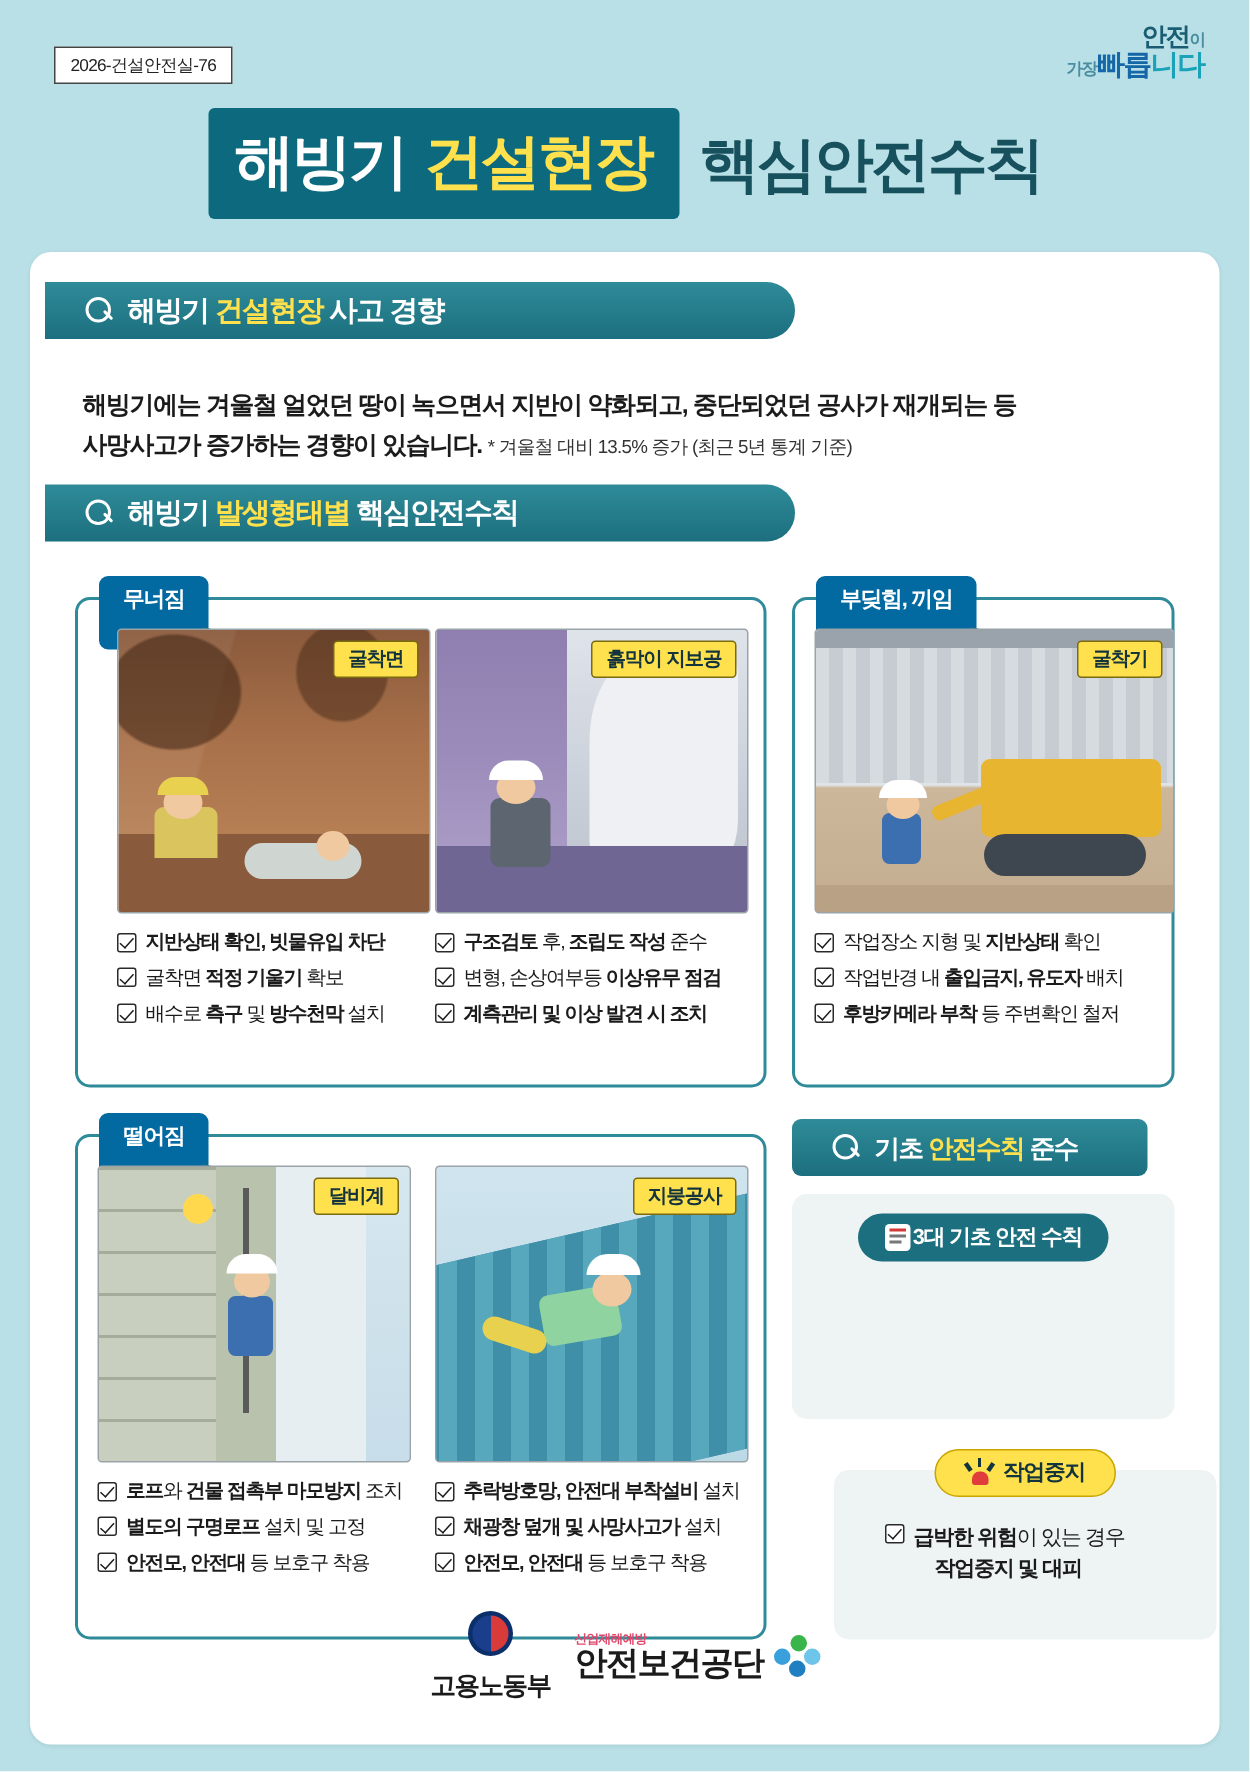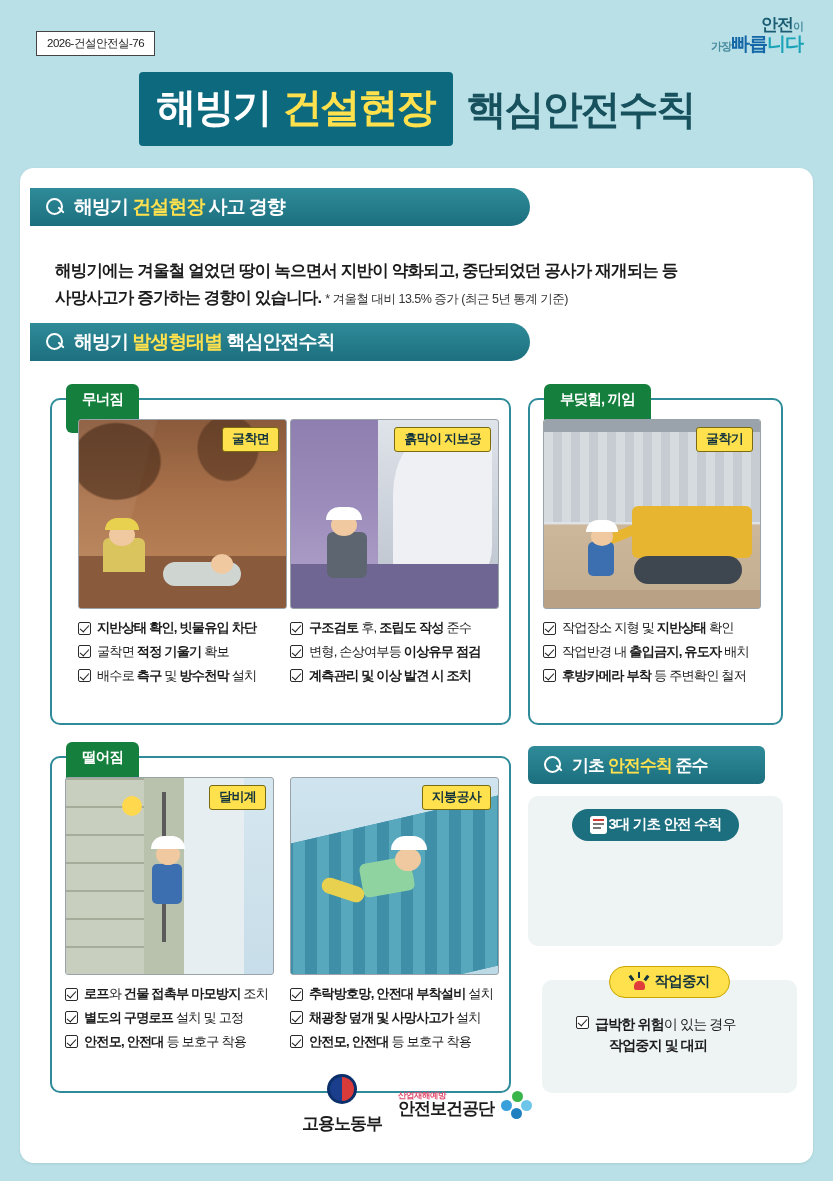--- a/index.html
+++ b/index.html
@@ -57,21 +57,21 @@
     box-shadow: 0 1px 3px rgba(0,0,0,.08);
   }
 
   
   .sec-bar {
     position: absolute;
     height: 38px;
     background: linear-gradient(180deg,#2f8b99 0%, #1c6f7e 100%);
     border-radius: 0 19px 19px 0;
     display: flex; align-items: center;
-    padding-left: 16px;
+    padding-left: 27px;
     gap: 9px;
     color: #fff;
   }
   .sec-bar .mag { width: 19px; height: 19px; position: relative; flex: none; }
   .sec-bar .mag::before{
     content:''; position:absolute; left:0; top:0; width:13px;height:13px;
     border:2.2px solid #fff; border-radius:50%;
   }
   .sec-bar .mag::after{
     content:''; position:absolute; left:11px; top:11px; width:8px;height:2.2px;
@@ -90,21 +90,21 @@
 
   
   .group {
     position: absolute;
     border: 2px solid #2f8b99;
     border-radius: 10px;
     background: #fff;
   }
   .group-tag {
     position: absolute; top: -16px; left: 14px;
-    background: #15803d; color: #fff;
+    background: #0369a1; color: #fff;
     font-size: 14.5px; font-weight: 900; letter-spacing: -0.8px;
     padding: 6px 16px 24px 16px;
     border-radius: 6px;
   }
   .group-tag::after{
     content:''; position:absolute; right:-9px; bottom:4px;
     border-left: 12px solid #1c6f7e;
     border-top: 5px solid transparent;
     border-bottom: 7px solid transparent;
     transform: rotate(-8deg);
@@ -172,21 +172,21 @@
     background: #0b2f6b; position: relative; overflow: hidden;
   }
   .moel .mark::before{
     content:''; position:absolute; left:3px; top:3px; width:24px;height:24px;
     border-radius:50%; background: conic-gradient(#d93a3a 0 50%, #1b3e8c 0 100%);
   }
   .moel .nm { font-size: 17px; font-weight: 900; color:#1b1b1b; letter-spacing:-1px;}
   .kosha { display:flex; align-items:center; gap:7px; }
   .kosha .txts { line-height:1.05; }
   .kosha .small { font-size: 8.5px; color:#e0486b; font-weight:bold; letter-spacing:-0.5px;}
-  .kosha .nm { font-size: 17px; font-weight: 900; color:#1b1b1b; letter-spacing:-1px;}
+  .kosha .nm { font-size: 22px; font-weight: 900; color:#1b1b1b; letter-spacing:-1px;}
   .kosha .dots { position: relative; width: 30px; height: 28px; }
   .kosha .dots i {
     position:absolute; border-radius:50%; display:block;
   }
 </style>
 </head>
 <body>
 
 <div class="page">
 
@@ -292,21 +292,21 @@
               <span class="box"></span>
               <span><b>계측관리 및 이상 발견 시 조치</b></span>
             </div>
         </div>
       </div>
     </div>
 
     <div class="group" style="left:508px; top:230px; width:255px; height:327px;">
       <div class="group-tag">부딪힘, 끼임</div>
 
-      <div class="panel" style="left:13px; top:19px; width:218px;">
+      <div class="panel" style="left:13px; top:19px; width:240px;">
         <div class="illus" style="background:linear-gradient(180deg,#cfd6dc 0%,#dfe4e8 55%,#cdb79a 56%,#c3ad91 100%);">
           <div style="position:absolute;left:0;top:0;width:100%;height:54%;background:repeating-linear-gradient(90deg,#d6dbe0 0 9px,#c6ccd2 9px 18px);"></div>
           <div style="position:absolute;left:0;top:0;width:100%;height:12px;background:#9aa3ab;"></div>
           <div style="position:absolute;right:8px;bottom:50px;width:120px;height:52px;background:#e8b530;border-radius:6px;"></div>
           <div style="position:absolute;right:18px;bottom:24px;width:108px;height:28px;background:#3e4750;border-radius:14px;"></div>
           <div style="position:absolute;right:106px;bottom:70px;width:56px;height:10px;background:#e8b530;transform:rotate(-22deg);border-radius:4px;"></div>
           <div style="position:absolute;left:44px;bottom:32px;width:26px;height:34px;background:#3c6fb0;border-radius:5px;"></div>
           <div style="position:absolute;left:47px;bottom:62px;width:22px;height:19px;background:#f0c9a0;border-radius:50%;"></div>
           <div style="position:absolute;left:42px;bottom:76px;width:32px;height:12px;background:#ffffff;border-radius:16px 16px 0 0;"></div>
           <div style="position:absolute;left:0;bottom:0;width:100%;height:18px;background:#b8a184;"></div>
@@ -405,21 +405,21 @@
           <span style="display:inline-block;width:17px;height:18px;background:#fff;border-radius:3px;position:relative;">
             <span style="position:absolute;left:3px;top:3px;width:11px;height:2px;background:#d23a3a;"></span>
             <span style="position:absolute;left:3px;top:7px;width:11px;height:2px;background:#777;"></span>
             <span style="position:absolute;left:3px;top:11px;width:8px;height:2px;background:#777;"></span>
           </span>
           <span>3대 기초 안전 수칙</span>
         </span>
       </div>
     </div>
 
-    <div class="subcard" style="left:522px; top:812px; width:255px; height:113px;">
+    <div class="subcard" style="left:536px; top:812px; width:255px; height:113px;">
       <div style="text-align:center;margin-top:-14px;">
         <span class="pill-yellow">
           <span style="display:inline-block;width:18px;height:16px;position:relative;">
             <span style="position:absolute;left:4px;bottom:0;width:11px;height:9px;background:#e03c3c;border-radius:5px 5px 2px 2px;"></span>
             <span style="position:absolute;left:0;top:1px;width:3px;height:6px;background:#14343d;transform:rotate(-35deg);"></span>
             <span style="position:absolute;right:0;top:1px;width:3px;height:6px;background:#14343d;transform:rotate(35deg);"></span>
             <span style="position:absolute;left:8px;top:-2px;width:2.5px;height:6px;background:#14343d;"></span>
           </span>
           <span>작업중지</span>
         </span>

